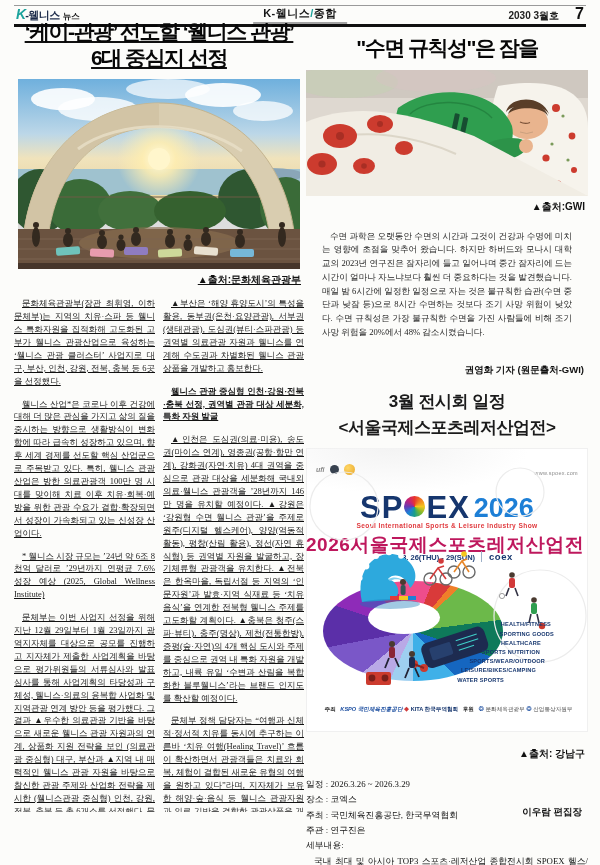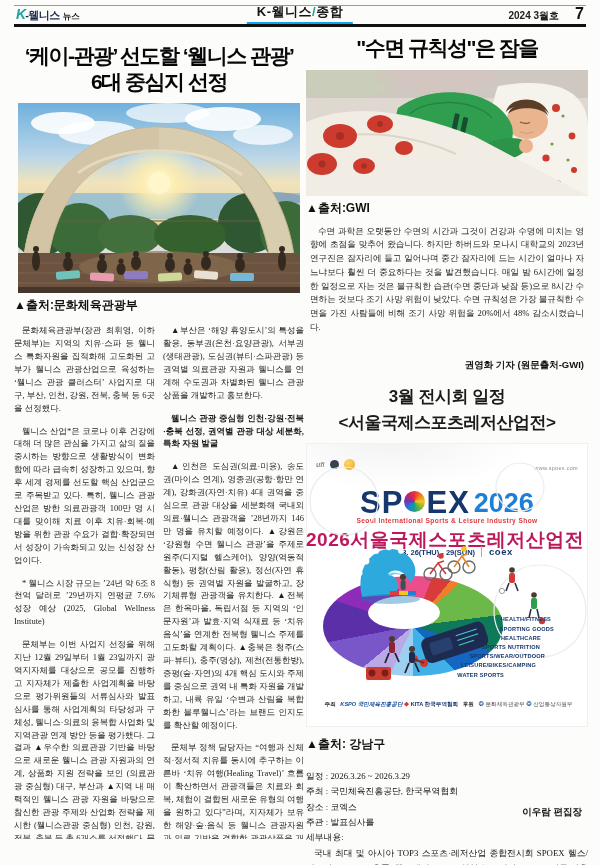--- a/index.html
+++ b/index.html
@@ -4,46 +4,46 @@
 <style>
   html,body{margin:0;padding:0;background:#fff;}
   .page{position:relative;width:600px;height:865px;background:#fcfcfa;overflow:hidden;
         font-family:"Liberation Sans",sans-serif;color:#111;}
   
   .masthead{position:absolute;left:14px;right:14px;top:5px;height:18px;border-top:1px solid #9a9a9a;}
   .m-logo{position:absolute;left:2px;bottom:1px;display:flex;align-items:baseline;}
   .m-logo .k{color:#1ba39c;font-weight:900;font-size:14px;font-style:italic;letter-spacing:-1px;}
   .m-logo .w{color:#1c2b4a;font-weight:800;font-size:11px;letter-spacing:-0.5px;}
   .m-logo .n{color:#222;font-weight:700;font-size:8.5px;margin-left:3px;}
-  .m-center{position:absolute;left:50%;transform:translateX(-50%);bottom:0;font-size:13px;font-weight:700;
-            letter-spacing:0.5px;border-bottom:2px solid #0ea5e9;padding:0 10px 1px;color:#151515;white-space:nowrap;}
+  .m-center{position:absolute;left:50%;transform:translateX(-50%);bottom:0;font-size:11px;font-weight:700;
+            letter-spacing:0.5px;border-bottom:2px solid #a3a3a3;padding:0 10px 1px;color:#151515;white-space:nowrap;}
   .m-center .sl{color:#1ba39c;font-weight:800;}
   .m-right{position:absolute;right:2px;bottom:1px;display:flex;align-items:baseline;}
   .m-issue{font-size:10px;font-weight:600;color:#222;}
   .m-page{font-size:16px;font-weight:700;margin-left:16px;color:#111;}
   .m-rule{position:absolute;left:14px;right:14px;top:24px;height:3px;background:#101010;}
   
-  .half-l{position:absolute;left:14px;top:36px;width:290px;}
+  .half-l{position:absolute;left:14px;top:12px;width:290px;text-decoration:underline;}
   .half-r{position:absolute;left:306px;top:28px;width:282px;}
   .headline{text-align:center;font-size:21px;line-height:1.22;font-weight:800;letter-spacing:-1.5px;
             color:#070707;margin:7px 0 9px;}
-  .caption{font-size:12px;font-weight:700;color:#111;margin:4px 3px 0 0;}
+  .caption{text-align:right;font-size:10px;font-weight:700;color:#111;margin:4px 3px 0 0;}
   
   .photo{display:block;margin:0 auto;background:#ddd;}
   
   .cols{display:flex;gap:8px;margin-top:10px;height:515px;overflow:hidden;}
   .col{width:141px;font-family:"Liberation Serif",serif;font-size:8.5px;line-height:1.52;
        text-align:justify;color:#1c1c1c;}
   .col p{margin:0 0 10px;text-indent:8px;}
   .col p.bold{font-weight:700;}
   .byline{ text-align:right;font-size:9.5px;font-weight:700;color:#111;}
   .byline-l{position:absolute;right:18px;top:806px;}
   .body-r{font-family:"Liberation Serif",serif;font-size:8.6px;line-height:1.6;text-align:justify;
           color:#1c1c1c;margin-top:8px;}
-  .body-r p{margin:4px;text-indent:8px;}
+  .body-r p{margin:16px;text-indent:8px;}
   .byline-r{margin:24px 4px 0 0;}
   
   .ex-title{text-align:center;font-size:17px;font-weight:700;letter-spacing:-0.5px;line-height:1.55;
             color:#1b1b1b;margin-top:12px;}
   .poster{position:relative;width:282px;height:284px;background:#ffffff;margin-top:7px;overflow:hidden;
           box-shadow:0 0 0 1px #f0f0f0 inset;}
   .p-topwave{position:absolute;top:0;left:0;width:282px;height:54px;
              background:radial-gradient(70% 120% at 30% 0%, #f3f3f3 0%, rgba(243,243,243,0) 70%);}
   .p-logos{position:absolute;top:16px;left:10px;display:flex;align-items:center;gap:5px;}
   .p-ufi{font-size:7px;font-weight:700;font-style:italic;color:#8a8a8a;}
@@ -78,39 +78,39 @@
   .cats div:nth-child(5){margin-right:9px;}
   .cats div:nth-child(6){margin-right:18px;}
   .cats div:nth-child(7){margin-right:50px;}
   .p-foot{position:absolute;bottom:18px;left:0;width:282px;text-align:center;font-size:5.6px;color:#4a4a4a;
           white-space:nowrap;}
   .p-foot .lab{color:#333;font-weight:700;margin:0 3px;}
   .p-foot .kspo{color:#1d4fa0;font-weight:800;font-style:italic;}
   .p-foot .kita{color:#16366e;font-weight:800;}
   .p-foot .gem{color:#d03a3a;font-size:6.5px;}
   .p-foot .tg{color:#1d4fa0;font-size:6.5px;}
-  .poster-cap{margin-top:9px;}
+  .poster-cap{margin-top:15px;}
   .info{font-family:"Liberation Serif",serif;font-size:8.8px;line-height:1.72;color:#141414;margin-top:16px;}
   .info .line{white-space:nowrap;}
   .info .detail{text-align:justify;text-indent:8px;margin-top:1px;}
 </style>
 </head>
 <body>
 
 <div class="page">
 
   <div class="masthead">
     <div class="m-logo">
       <span class="k">K</span>
         <span class="w">-웰니스</span>
       <span class="n">뉴스</span>
     </div>
     <div class="m-center"><span>K-웰니스</span><span class="sl">/</span><span>종합</span></div>
     <div class="m-right">
-      <span class="m-issue">2024 3월호</span>
+      <span class="m-issue">2030 3월호</span>
       <span class="m-page">7</span>
     </div>
   </div>
   <div class="m-rule"></div>
 
   <div class="half-l">
     <div class="headline">
       <div>‘케이-관광’ 선도할 ‘웰니스 관광’</div>
       <div>6대 중심지 선정</div>
     </div>
@@ -391,23 +391,23 @@
         <span class="tg">❂</span>
         <span>산업통상자원부</span>
       </div>
     </div>
 
     <div class="caption poster-cap">▲출처: 강남구</div>
 
     <div class="info">
       <div>
           <div class="line">일정 : 2026.3.26 ~ 2026.3.29</div>
+          <div class="line">장소 : 코엑스</div>
           <div class="line">주최 : 국민체육진흥공단, 한국무역협회</div>
-          <div class="line">장소 : 코엑스</div>
-          <div class="line">주관 : 발표심사를</div>
+          <div class="line">주관 : 연구진은</div>
           <div class="line">세부내용:</div>
         </div>
       <div class="detail">국내 최대 및 아시아 TOP3 스포츠·레저산업 종합전시회 SPOEX 헬스/피트니스, 스포츠용품, 헬스케어, 스포츠영양(뉴트리션), 스포츠의류/아웃도어, 레저/자전거/캠핑, 수중/수상 스포츠 산업까지 아우르며, 대한민국을 넘어 전세계의 스포츠·레저산업을 선도하는 글로벌 전시회로 자리매김하고 있습니다.</div>
     </div>
 
   </div>
 
 </div>
 
 </body></html>

